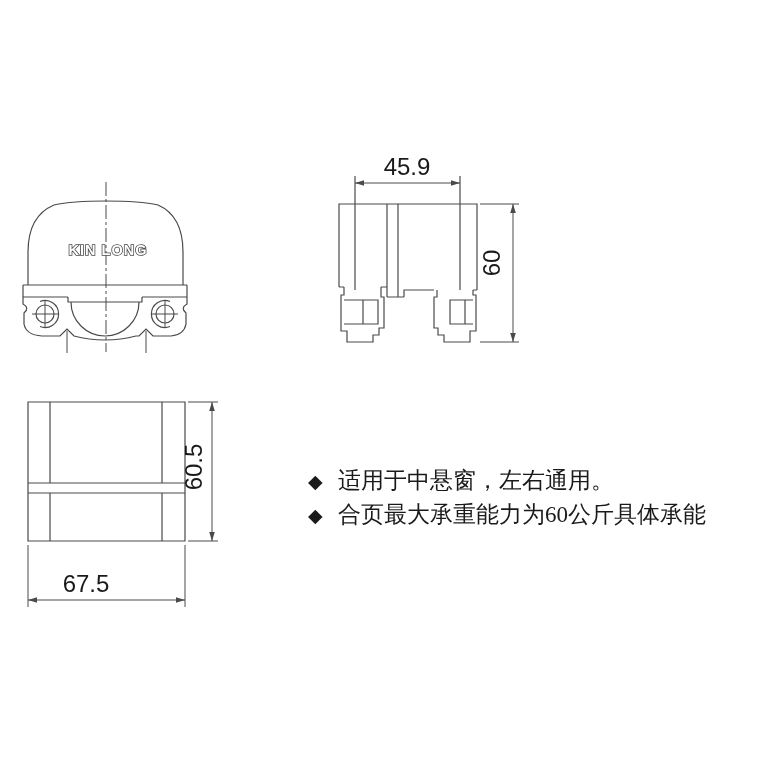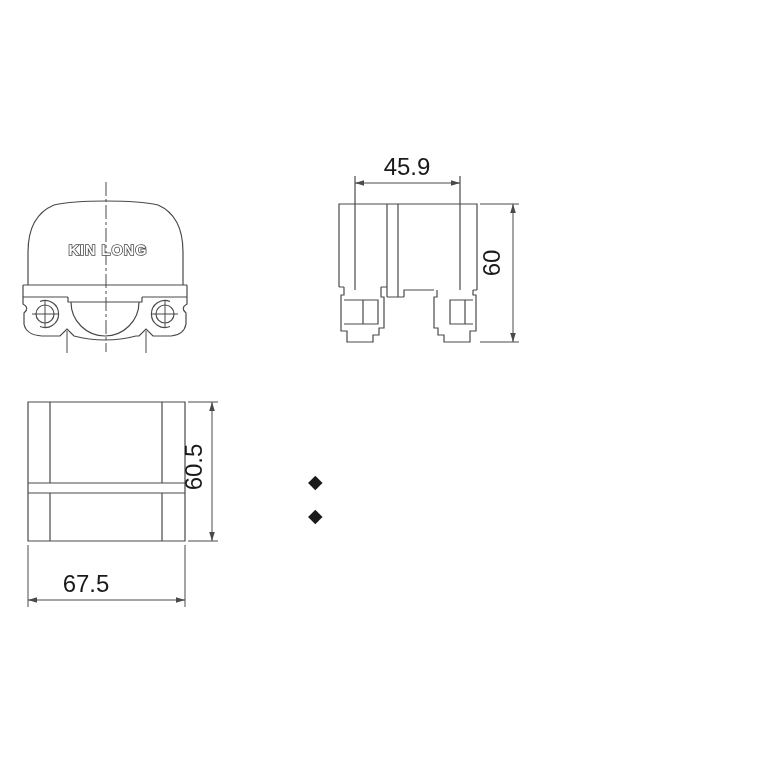--- a/index.html
+++ b/index.html
@@ -121,21 +121,25 @@
       <path class="thin" d="M28,600 H185"></path>
       <path class="fill" d="M28,600 L37,597.2 L37,602.8 Z"></path>
       <path class="fill" d="M185,600 L176,597.2 L176,602.8 Z"></path>
       <text class="dim-text" x="86" y="592" text-anchor="middle">67.5</text>
     </g>
   </svg>
 
   <div class="notes">
     <div class="note-item">
       <span class="note-marker">◆</span>
+      <div class="note-text">
+        <div>适用于中悬窗，左右通用。</div>
+      </div>
     </div>
     <div class="note-item">
       <span class="note-marker">◆</span>
       <div class="note-text">
+        <div>合页最大承重能力为60公斤具体承能</div>
       </div>
     </div>
   </div>
 
 </div>
 
 </body></html>

